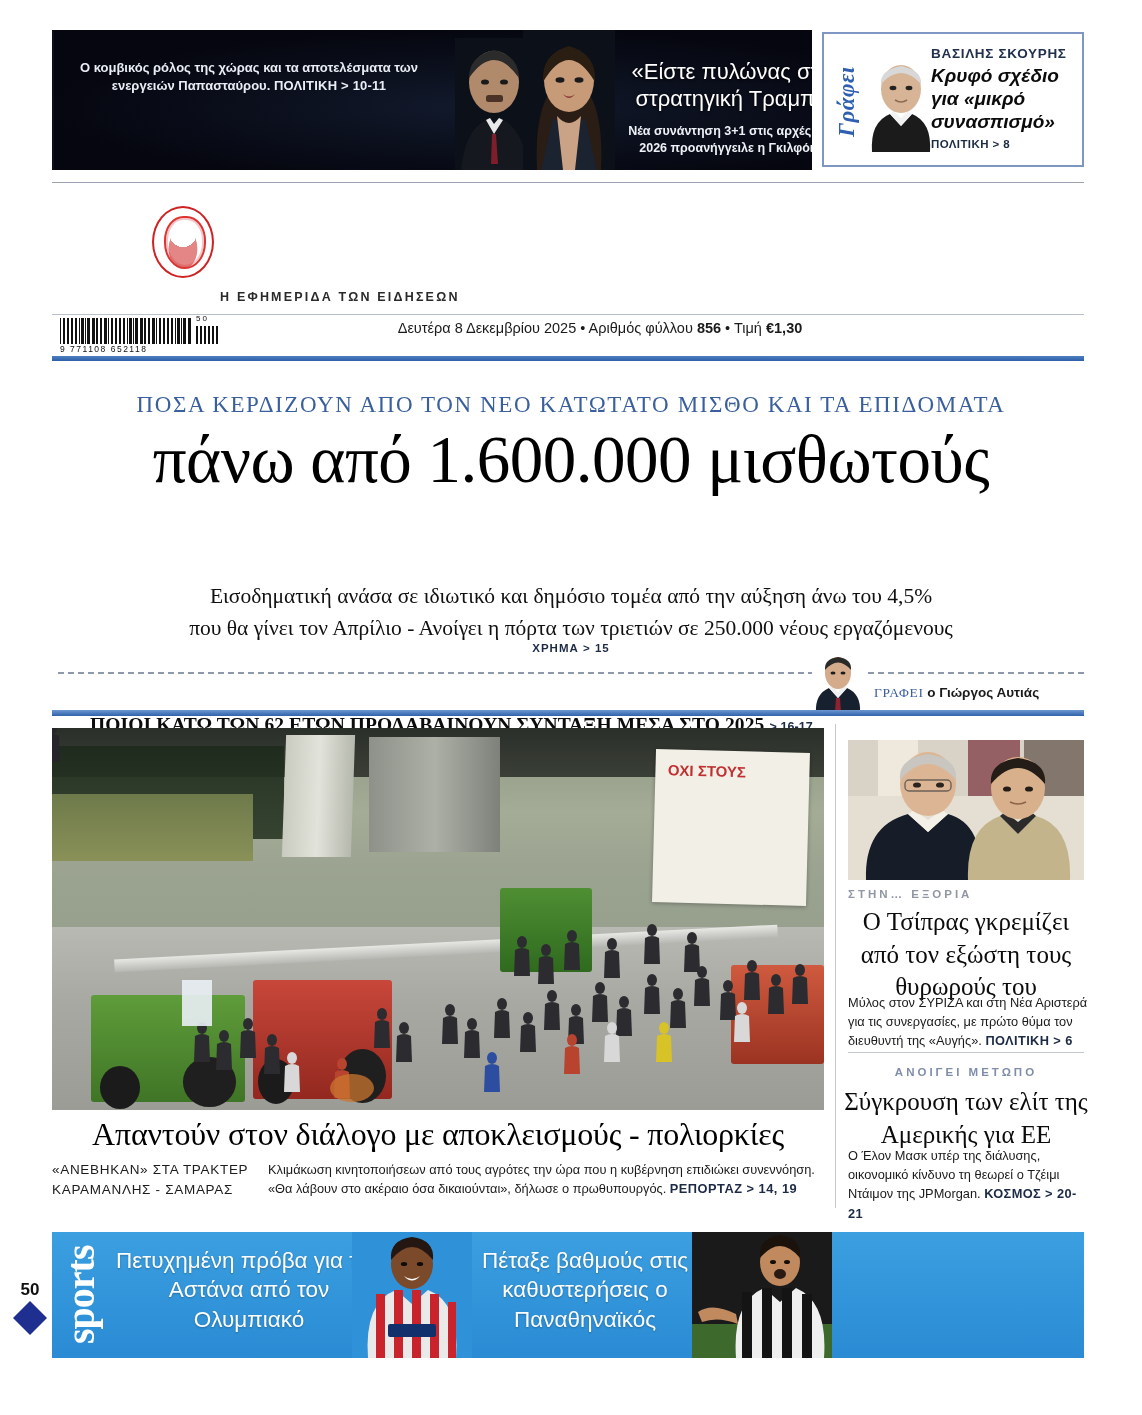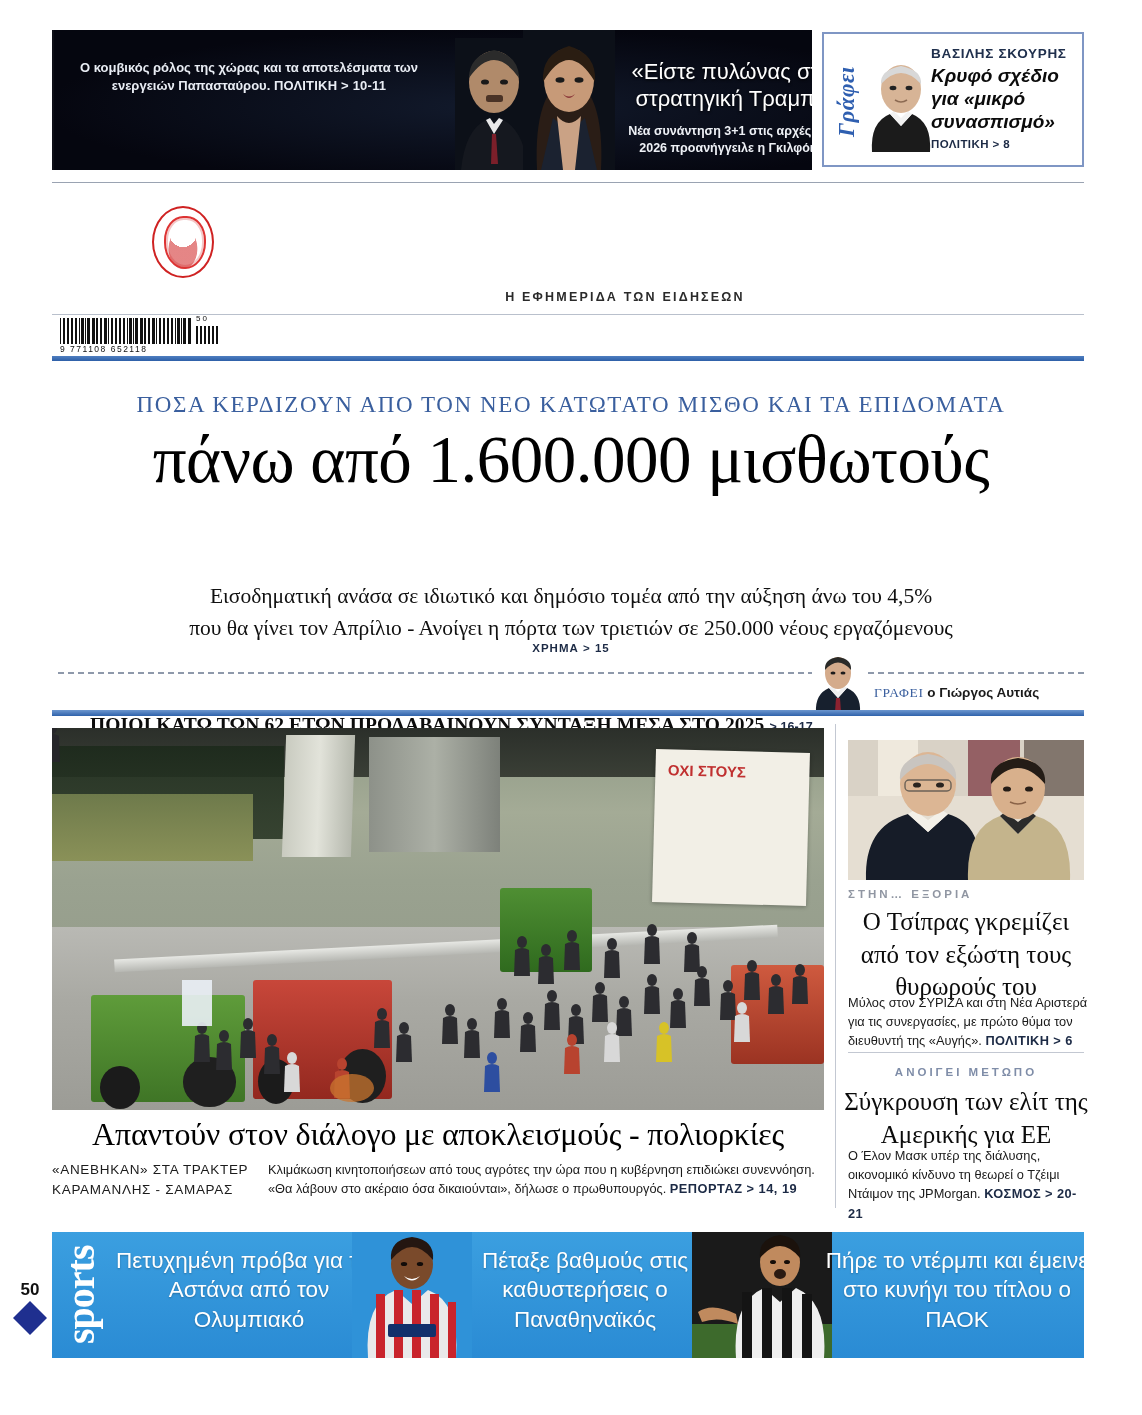--- a/index.html
+++ b/index.html
@@ -100,21 +100,21 @@
     border:2px solid #d33; border-radius:46% 46% 50% 50%;
     box-shadow: inset 0 0 0 2px rgba(207,34,34,.25);
   }
   .mh-title {
     position:absolute; left:168px; top:0; width:810px;
     font-family:"Liberation Serif", serif;
     font-weight:700; font-size:80px; line-height:92px; letter-spacing:-1px;
     color:#000; white-space:nowrap;
   }
   .mh-tagline {
-    position:absolute; left:168px; top:94px; width:810px; text-align:center;
+    position:absolute; left:168px; top:94px; width:810px; 
     font-size:12.5px; letter-spacing:2.2px; color:#2a2a2a; font-weight:600;
   }
 
   
   .dl-rule-top { position:absolute; left:52px; top:314px; width:1032px; height:1px; background:#b9c0cc; }
   .barcode { position:absolute; left:60px; top:318px; width:150px; height:34px; }
   .barcode .bars { position:absolute; left:0; top:0; width:130px; height:26px; }
   .barcode .bars i {
     position:absolute; top:0; width:2px; height:26px; background:#111;
   }
@@ -451,20 +451,29 @@
     <div class="addonnum">50</div>
     <div class="addon" id="bcaddon">
         <i style="left: 0px;"></i>
         <i style="left: 4px;"></i>
         <i style="left: 8px;"></i>
         <i style="left: 12px;"></i>
         <i style="left: 16px;"></i>
         <i style="left: 20px;"></i>
       </div>
     <div class="num">9 771108 652118</div>
+  </div>
+  <div class="dateline">
+    <span>Δευτέρα 8 Δεκεμβρίου 2025</span>
+    <span>•</span>
+    <span>Αριθμός φύλλου</span>
+    <b>856</b>
+    <span>•</span>
+    <span>Τιμή</span>
+    <b>€1,30</b>
   </div>
   <div class="dl-rule-bot"></div>
 
   <div class="kicker">ΠΟΣΑ ΚΕΡΔΙΖΟΥΝ ΑΠΟ ΤΟΝ ΝΕΟ ΚΑΤΩΤΑΤΟ ΜΙΣΘΟ ΚΑΙ ΤΑ ΕΠΙΔΟΜΑΤΑ</div>
   <div class="lead-h">
     <div>πάνω από 1.600.000 μισθωτούς</div>
   </div>
   <div class="lead-sub">
     <div>Εισοδηματική ανάσα σε ιδιωτικό και δημόσιο τομέα από την αύξηση άνω του 4,5%</div>
     <div>που θα γίνει τον Απρίλιο - Ανοίγει η πόρτα των τριετιών σε 250.000 νέους εργαζόμενους</div>
@@ -672,27 +681,20 @@
         </g>
         <ellipse cx="88" cy="30" rx="20" ry="24" fill="#c08a5e"></ellipse>
         <path d="M68 26 Q88 2 108 26 Q110 6 88 3 Q66 6 68 26Z" fill="#1b120c"></path>
         <ellipse cx="81" cy="30" rx="3" ry="2" fill="#140d08"></ellipse>
         <ellipse cx="95" cy="30" rx="3" ry="2" fill="#140d08"></ellipse>
         <ellipse cx="88" cy="42" rx="6" ry="5" fill="#2b1a12"></ellipse>
         <path d="M44 82 Q20 70 6 80 L10 90 Q26 84 46 92Z" fill="#c08a5e"></path>
       </svg>
     </div>
 
-    <div class="sp-item sp3">
-      <div class="h">Πήρε το ντέρμπι και έμεινε στο κυνήγι του τίτλου ο ΠΑΟΚ</div>
-      <div class="s">
-        <span>3-1 τον Άρη.</span>
-        <b>&gt; 31</b>
-      </div>
-    </div>
   </div>
 
   <div class="pagemark">
     <div class="n">50</div>
     <div class="d"></div>
   </div>
 
 </div>
 
 </body></html>

